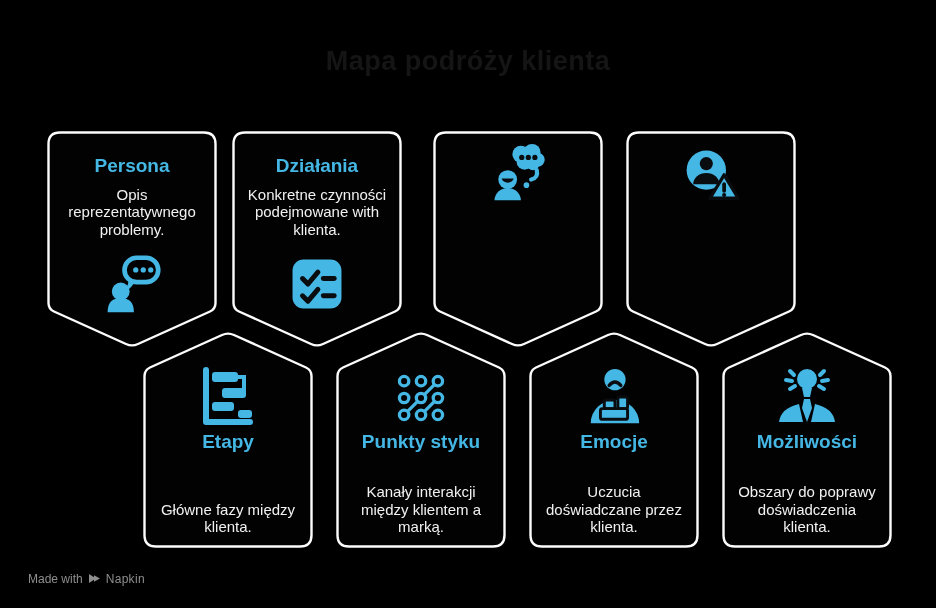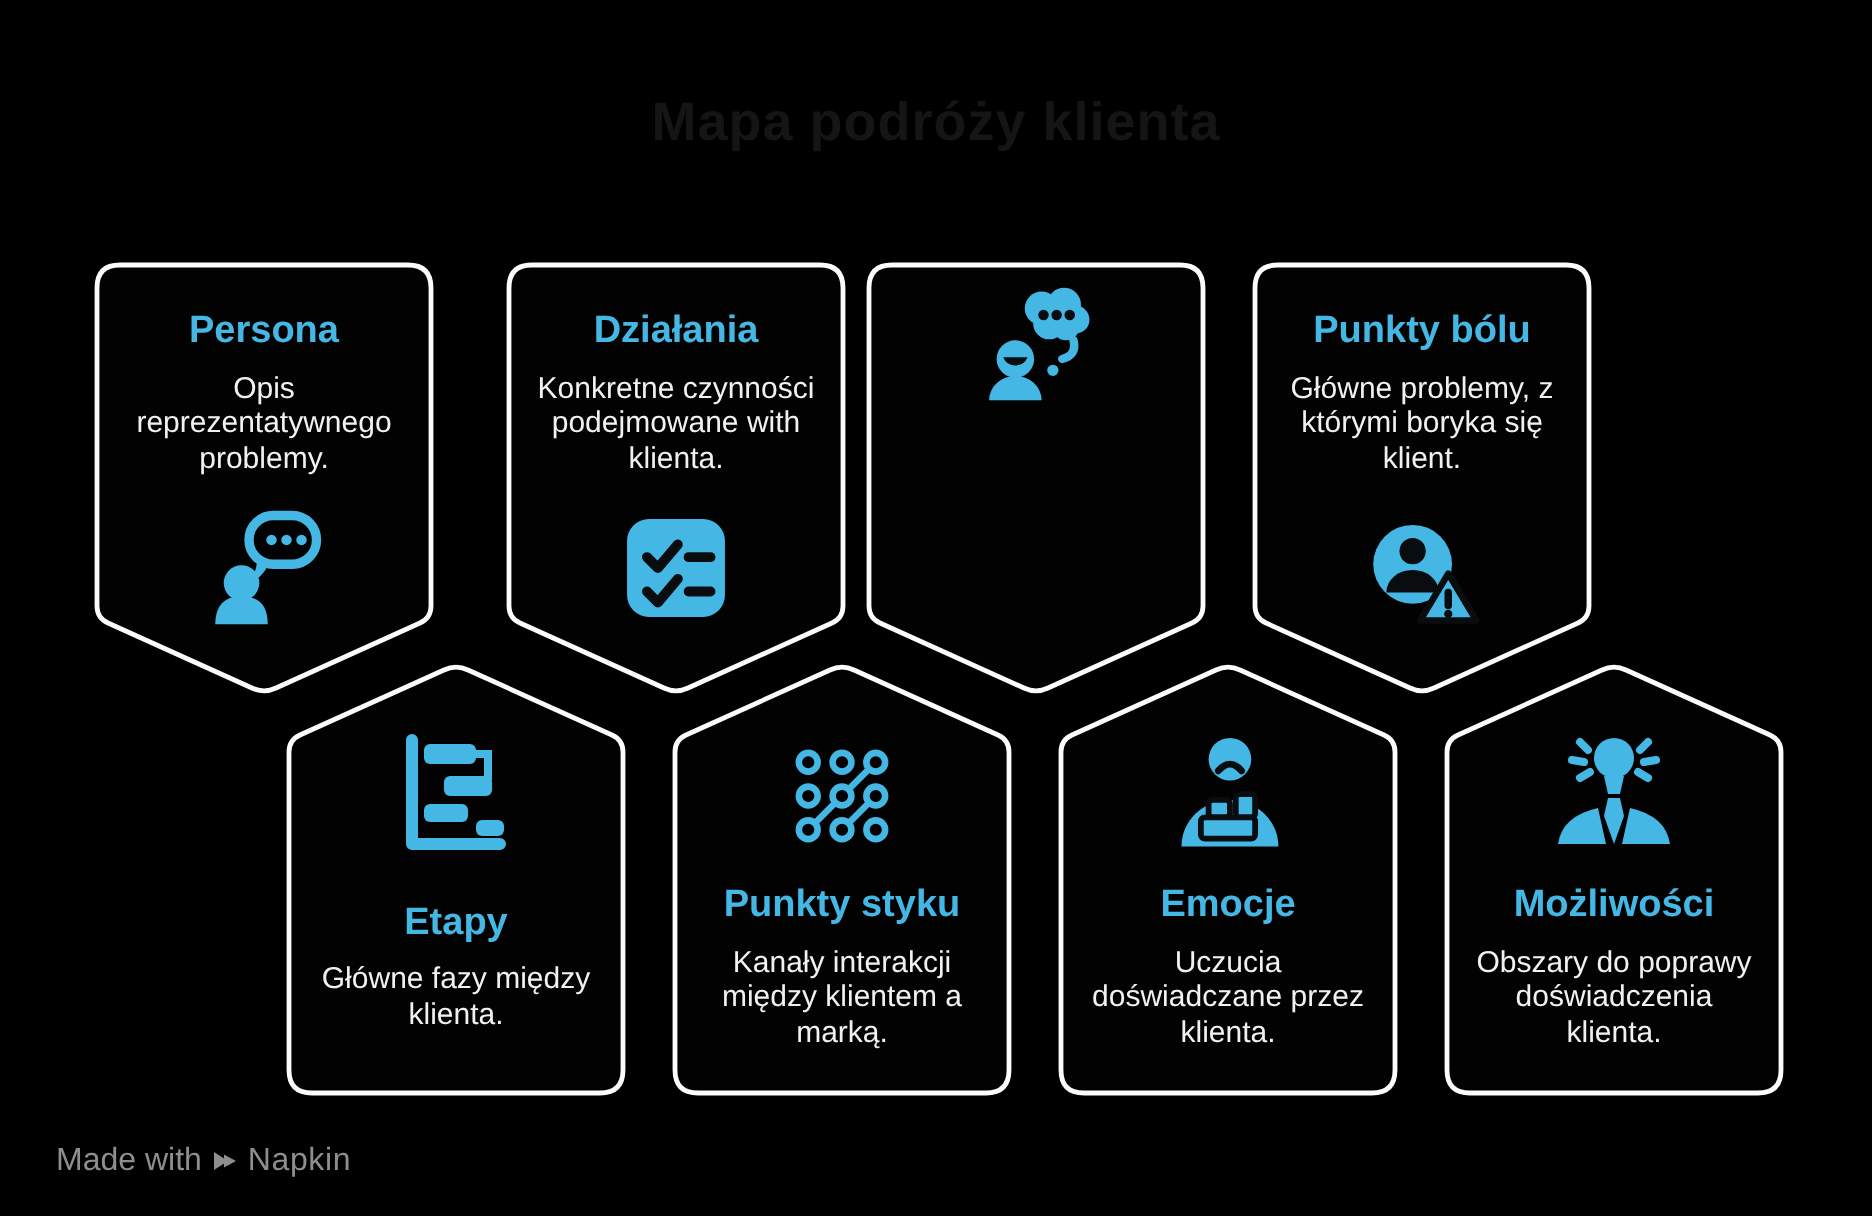--- a/index.html
+++ b/index.html
@@ -19,28 +19,28 @@
   }
 
   .card{position:absolute;width:170px;height:216px;}
   .card .shape{position:absolute;inset:0;width:100%;height:100%;}
   .content{position:absolute;inset:0;display:flex;flex-direction:column;align-items:center;text-align:center;}
   .top .content{padding:10px 10px 0;}
   .top .text-group{height:112px;display:flex;flex-direction:column;justify-content:center;gap:9px;width:100%;}
   .top .icon-box{height:62px;display:flex;align-items:center;justify-content:center;}
   .bottom .content{padding:32px 10px 0;}
   .bottom .icon-box{height:68px;display:flex;align-items:center;justify-content:center;}
-  .bottom .text-group{flex:1;display:flex;flex-direction:column;justify-content:center;gap:9px;width:100%;padding-bottom:12px;}
+  .bottom .text-group{flex:1;display:flex;flex-direction:column;justify-content:space-between;gap:9px;width:100%;padding-bottom:12px;}
 
   .card-title{color:var(--accent);font-size:19px;font-weight:700;line-height:1.1;}
   .card-desc{color:var(--text);font-size:15px;line-height:1.17;padding:0 2px;}
 
   .footer{
     position:absolute;left:28px;top:572px;display:flex;align-items:center;gap:5px;
-    color:#8e8e8e;font-size:16px;
+    color:#8e8e8e;font-size:12px;
   }
   .footer .brand{font-weight:400;letter-spacing:.3px;}
 </style>
 </head>
 <body>
 
 <div class="stage">
 
   <h1 class="main-title">Mapa podróży klienta</h1>
 
@@ -60,21 +60,21 @@
             <circle cx="44" cy="17" r="2.8" fill="#45B7E5"></circle>
             <circle cx="52" cy="17" r="2.8" fill="#45B7E5"></circle>
           <path d="M28 26 C29 34 25 39 18 41 C27 41 33 35 35 28 Z" fill="#45B7E5"></path>
           <circle cx="20" cy="40" r="9.5" fill="#45B7E5"></circle>
           <path d="M6 62 Q6 47 20 47 Q34 47 34 62 Z" fill="#45B7E5"></path>
         </svg>
       </div>
     </div>
   </div>
 
-  <div class="card top" style="left:253px;top:131px">
+  <div class="card top" style="left:232px;top:131px">
     <svg class="shape" viewBox="0 0 170 216">
       <path d="M13 1.5 L157 1.5 Q168.5 1.5 168.5 13 L168.5 172 Q168.5 178 163 180.5 L91 213 Q85 215.8 79 213 L7 180.5 Q1.5 178 1.5 172 L1.5 13 Q1.5 1.5 13 1.5 Z" fill="#020202" stroke="#fcfcfc" stroke-width="2.4"></path>
     </svg>
     <div class="content">
       <div class="text-group">
         <div class="card-title">Działania</div>
         <div class="card-desc">Konkretne czynności podejmowane with klienta.</div>
       </div>
       <div class="icon-box">
         <svg width="58" height="58" viewBox="0 0 64 64">
@@ -111,24 +111,20 @@
         </svg>
       </div>
     </div>
   </div>
 
   <div class="card top" style="left:626px;top:131px">
     <svg class="shape" viewBox="0 0 170 216">
       <path d="M13 1.5 L157 1.5 Q168.5 1.5 168.5 13 L168.5 172 Q168.5 178 163 180.5 L91 213 Q85 215.8 79 213 L7 180.5 Q1.5 178 1.5 172 L1.5 13 Q1.5 1.5 13 1.5 Z" fill="#020202" stroke="#fcfcfc" stroke-width="2.4"></path>
     </svg>
     <div class="content">
-      <div class="text-group">
-        <div class="card-title">Punkty bólu</div>
-        <div class="card-desc">Główne problemy, z którymi boryka się klient.</div>
-      </div>
       <div class="icon-box">
         <svg width="60" height="60" viewBox="0 0 64 64">
           <circle cx="27" cy="30" r="21" fill="#45B7E5"></circle>
           <circle cx="27" cy="23" r="7" fill="#0a0d10"></circle>
           <path d="M13 45 a14 12 0 0 1 28 0 Z" fill="#0a0d10"></path>
           <path d="M46 35 L61 60 L31 60 Z" fill="#45B7E5" stroke="#0a0d10" stroke-width="3.5" stroke-linejoin="round"></path>
           <line x1="46" y1="45" x2="46" y2="52" stroke="#0a0d10" stroke-width="4" stroke-linecap="round"></line>
           <circle cx="46" cy="56.5" r="2.2" fill="#0a0d10"></circle>
         </svg>
       </div>

